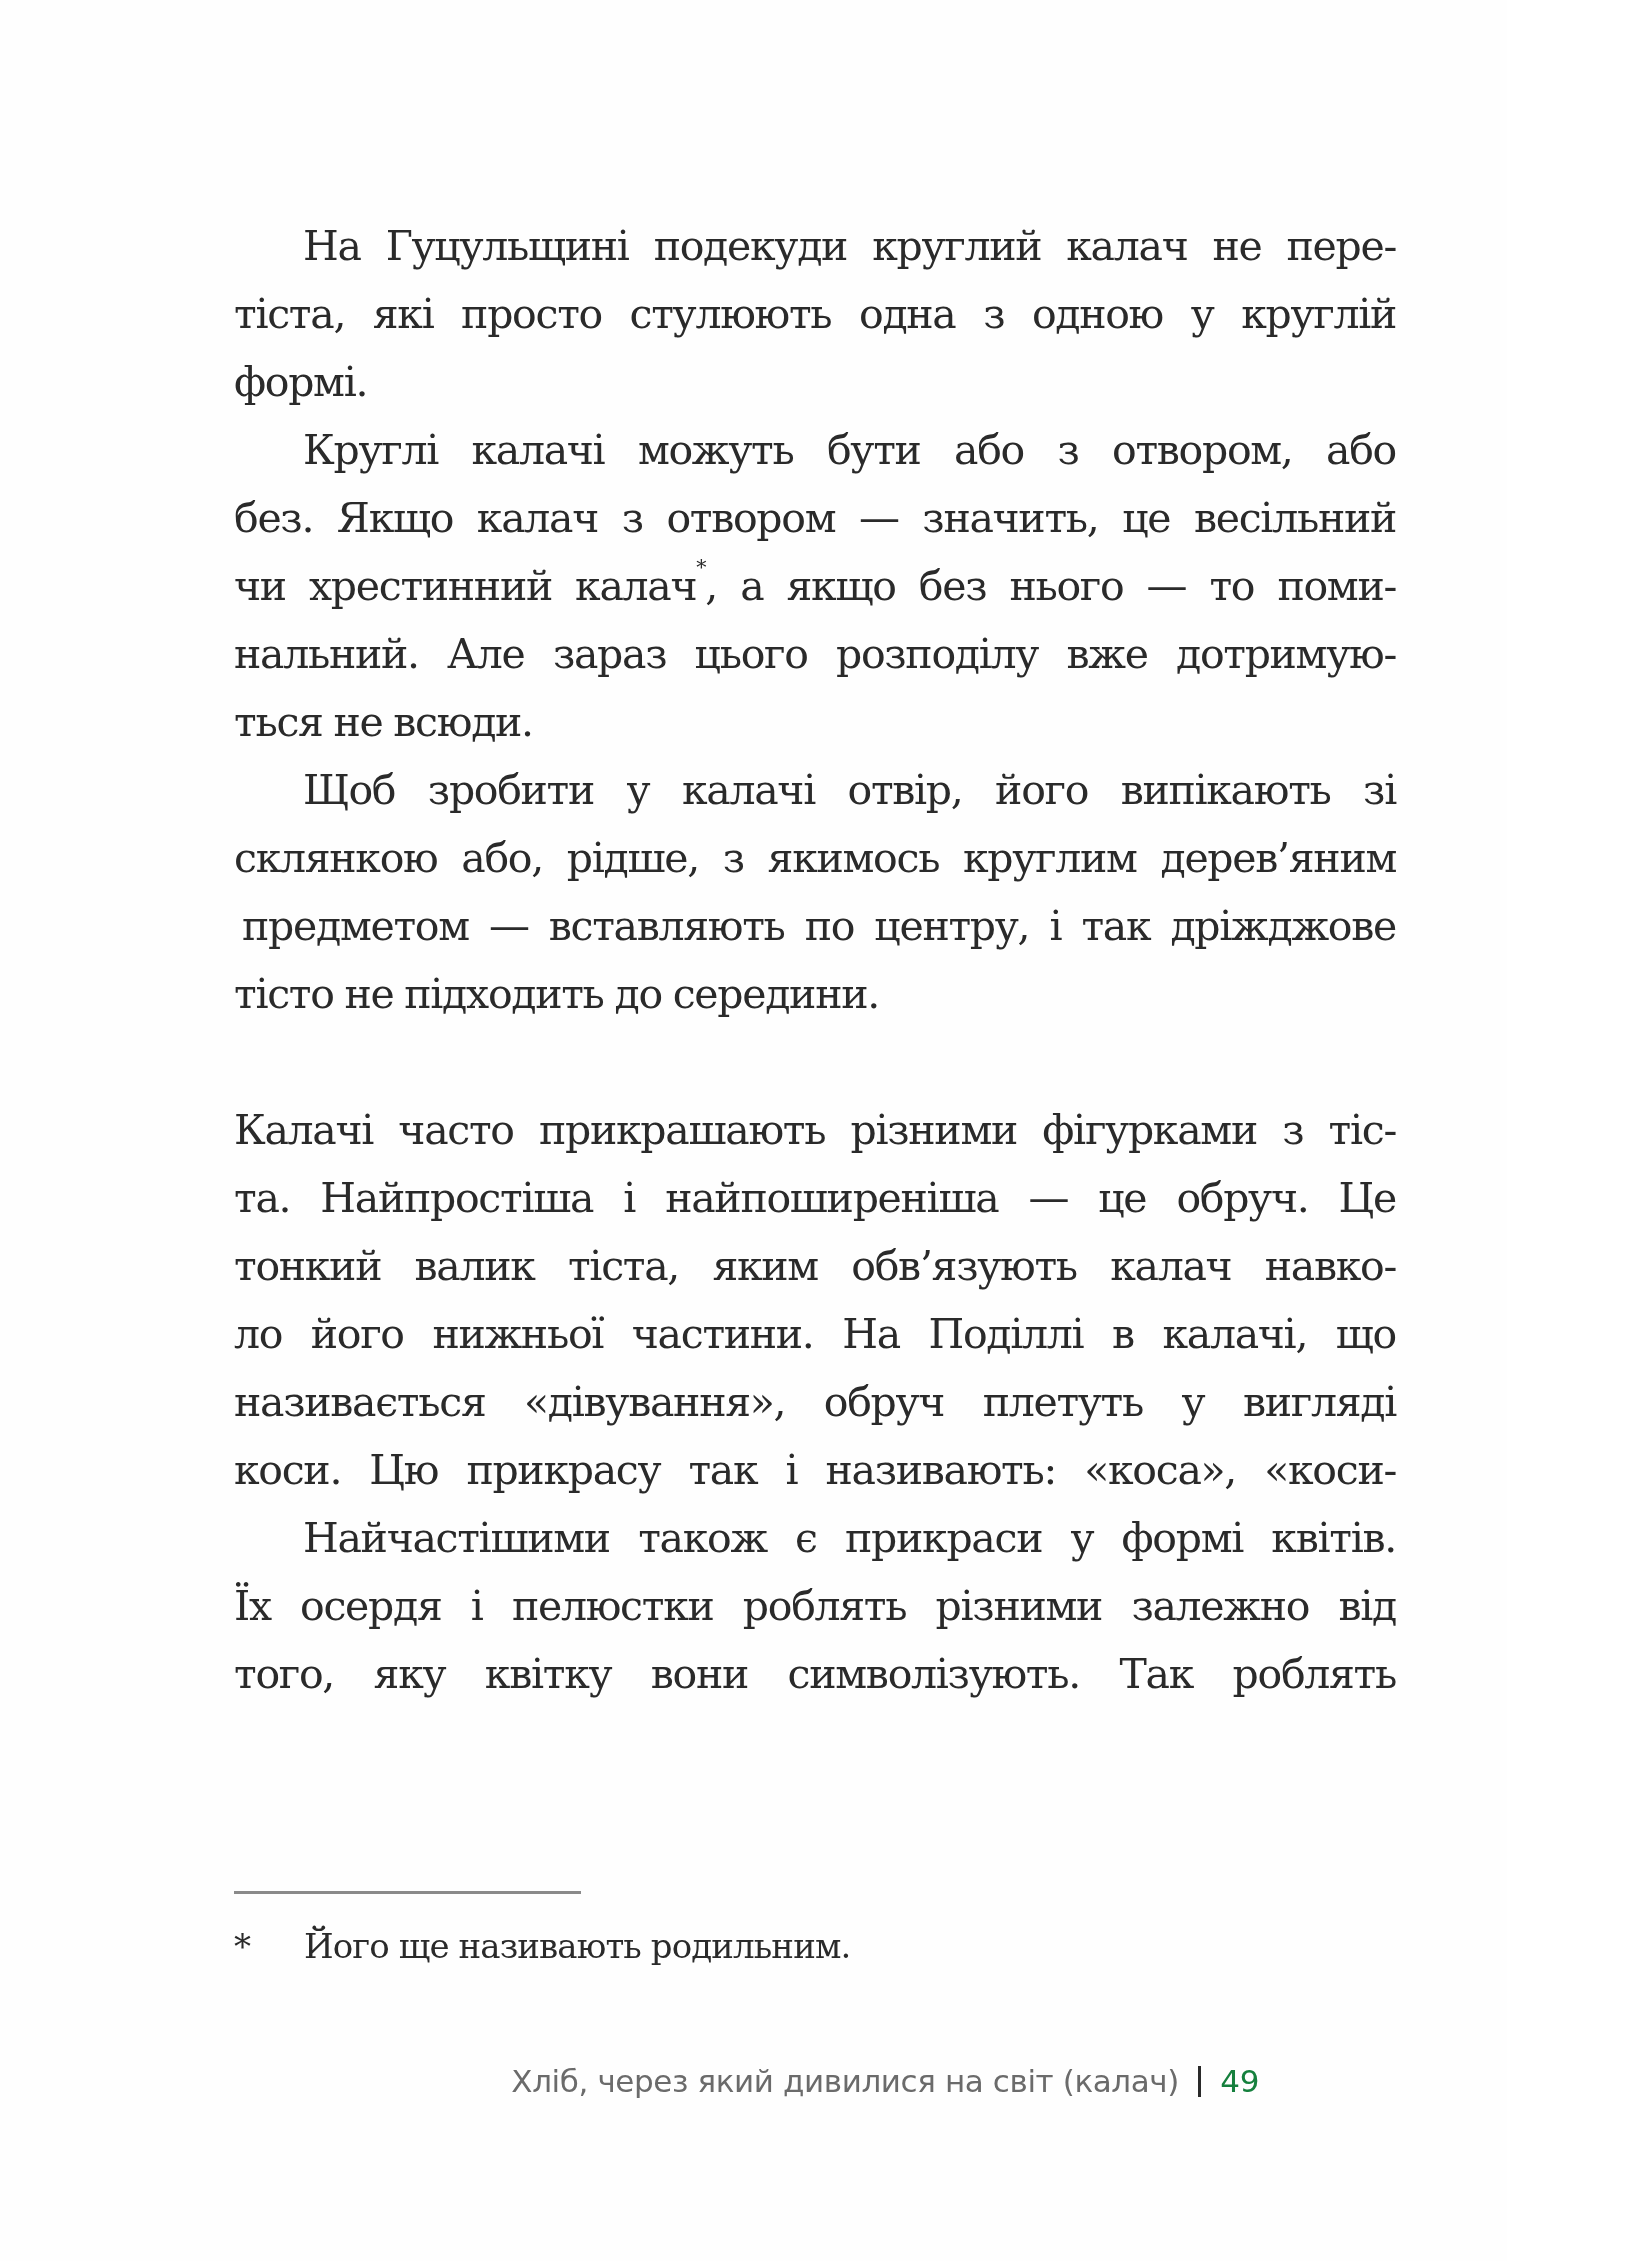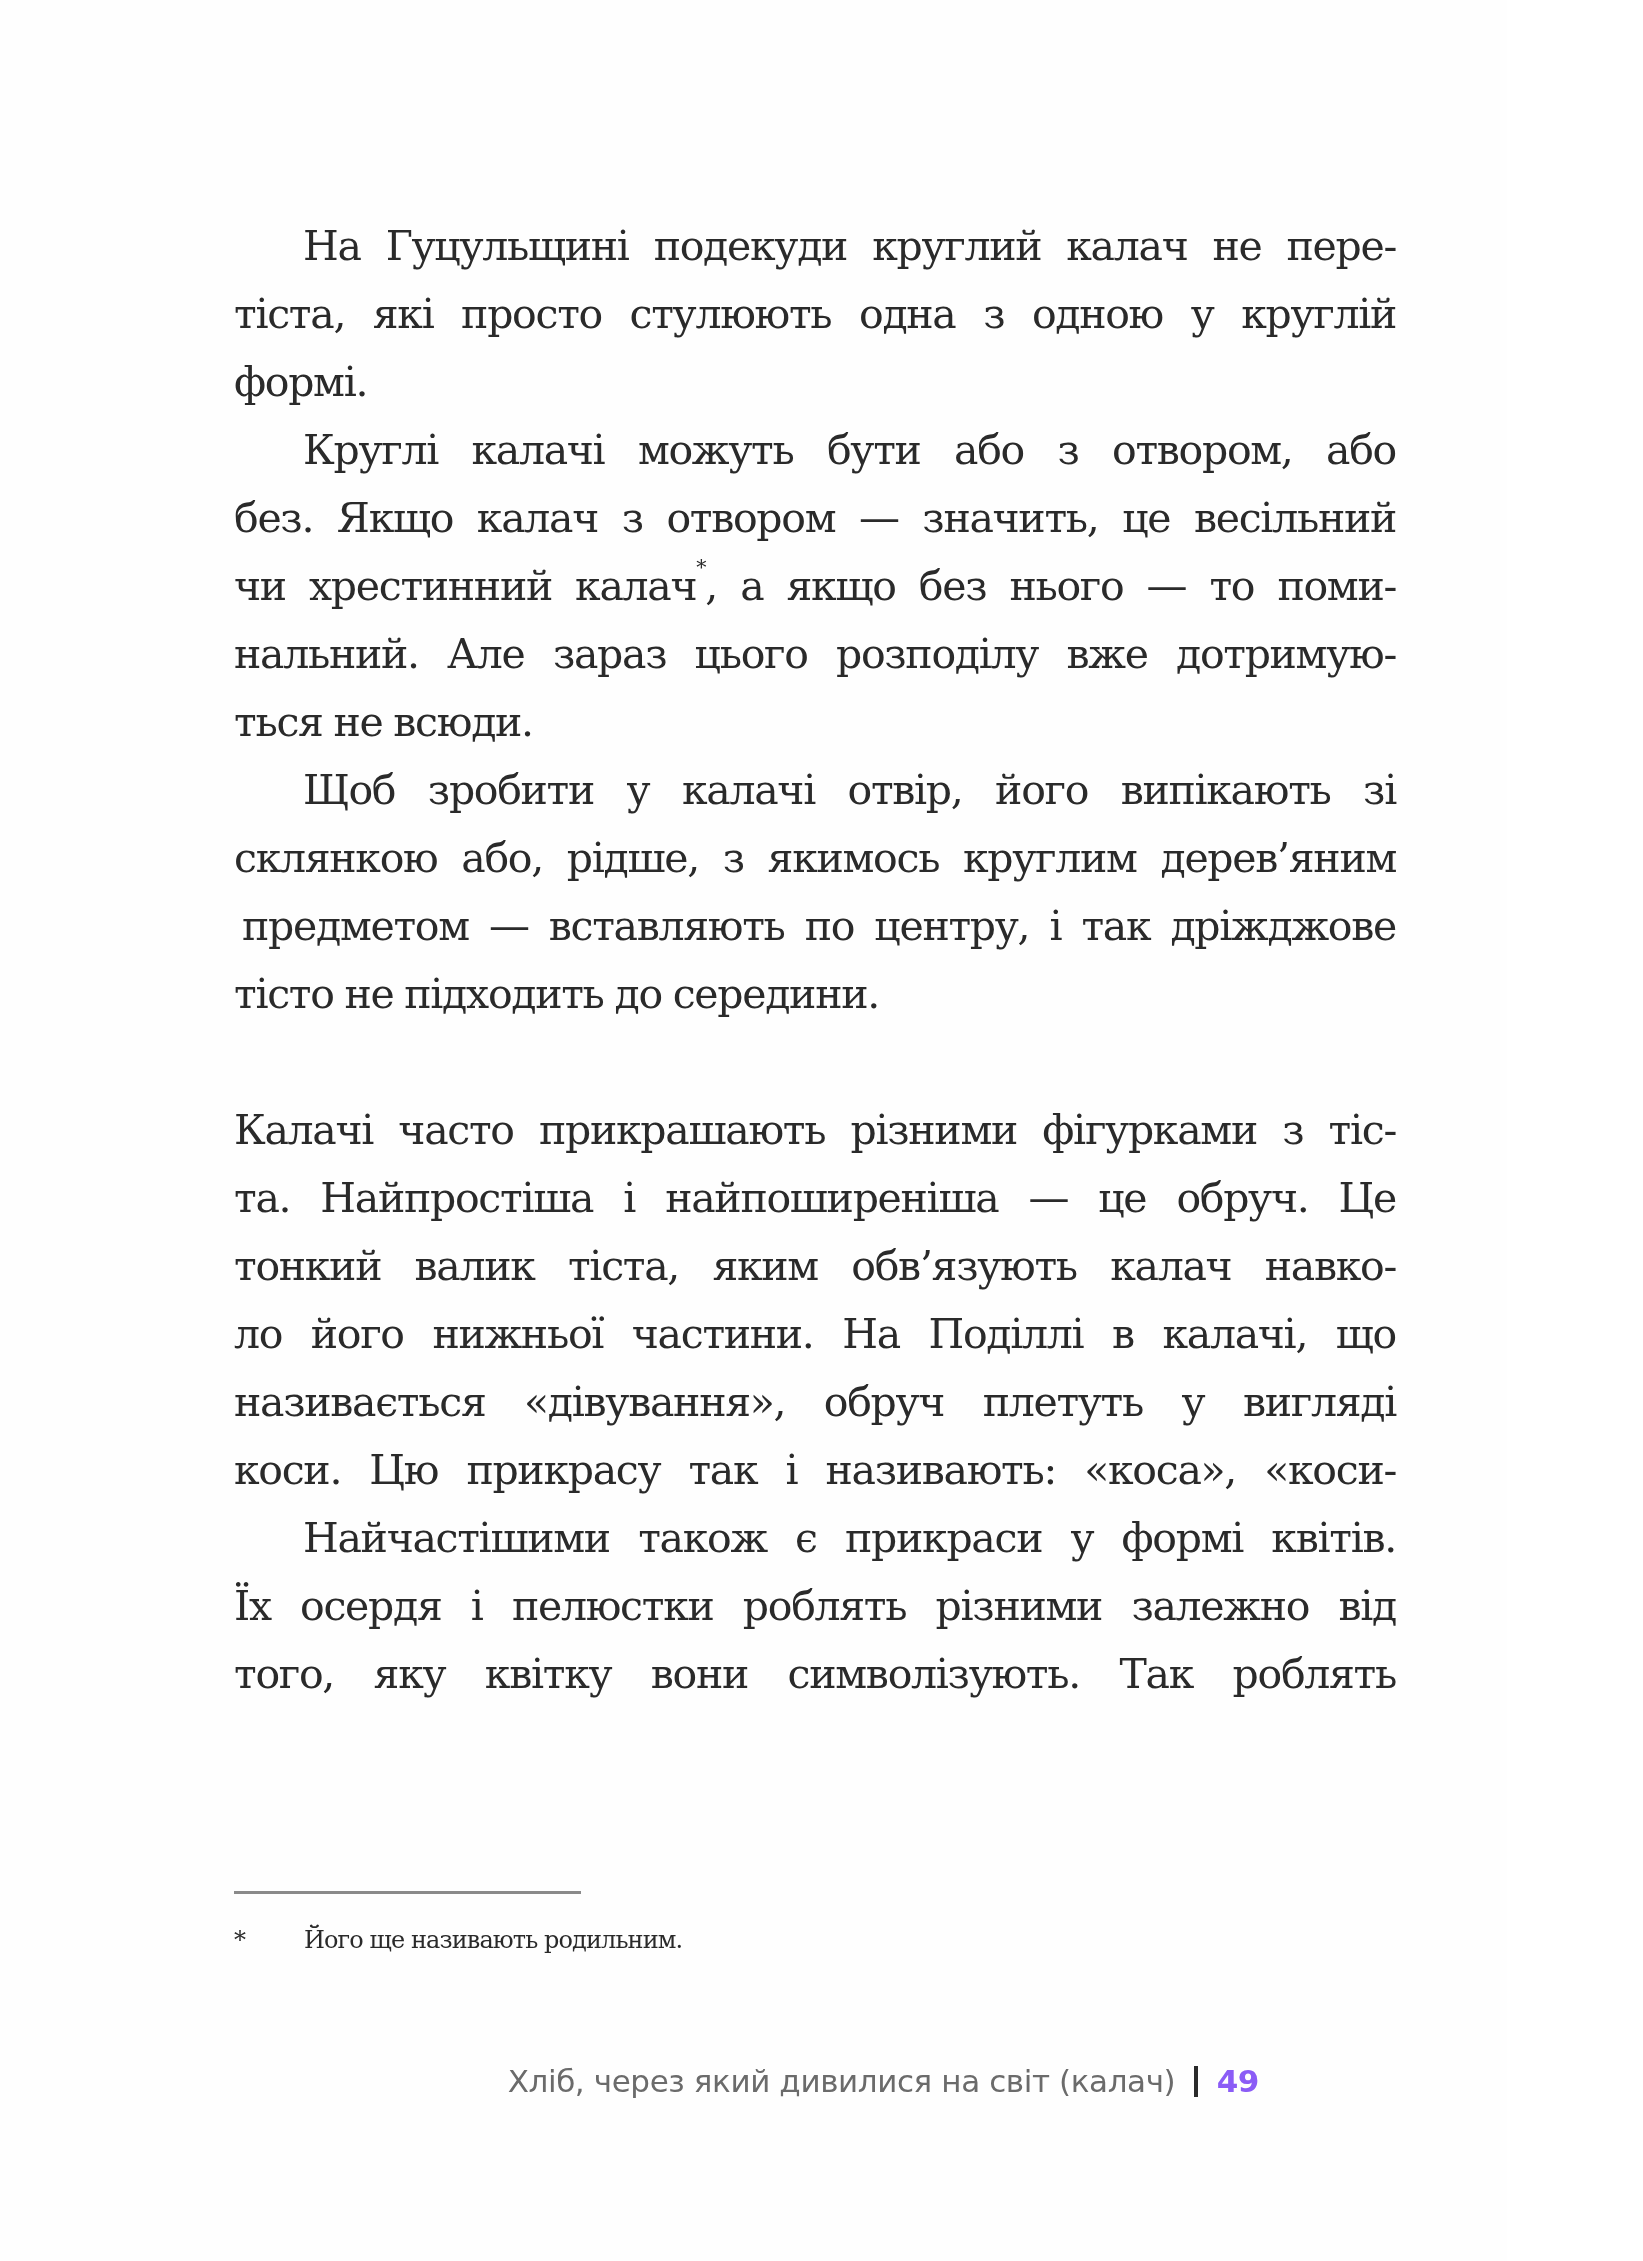--- a/index.html
+++ b/index.html
@@ -15,30 +15,30 @@
   .p { margin:0; text-align:justify; text-align-last:left; hyphens:manual; }
   .section-gap { height:68px; }
   .line { display:block; white-space:nowrap; text-align:justify; text-align-last:justify; }
   .line.last { text-align-last:left; }
   .line.indent { padding-left:69px; }
   sup.fn { font-size:20.5px; vertical-align:top; line-height:1; position:relative; top:5.1px; }
   .fn-rule { position:absolute; left:234px; top:1891px; width:347px; height:2.6px; background:#8a8a8a; }
   .footnote {
     position:absolute; left:234px; top:1926px;
     font-family:"DejaVu Serif", "Liberation Serif", serif;
-    font-size:24px; color:#2a2a2a; letter-spacing:-0.9px; white-space:nowrap;
+    font-size:34px; color:#2a2a2a; letter-spacing:-0.9px; white-space:nowrap;
   }
   .footnote .mark { display:inline-block; width:70px; }
   .running-footer {
     position:absolute; right:248px; top:2063px;
     font-family:"DejaVu Sans", "Liberation Sans", sans-serif;
     font-size:31px; color:#6b6b6b; white-space:nowrap; letter-spacing:-0.4px;
   }
   .running-footer .sep { display:inline-block; width:3.4px; height:31px; background:#2a2a2a; margin:0 19px; vertical-align:-5.1px; }
-  .running-footer .pnum { color:#8b5cf6; font-weight:bold; }
+  .running-footer .pnum { color:#15803d; font-weight:normal; }
 </style>
 </head>
 <body>
 
 <div class="page">
   <div class="body-text">
 
     <div class="p">
       <span class="line indent" style="display: block;">На Гуцульщині подекуди круглий калач не пере-</span>
       <span class="line" style="display: block;">тіста, які просто стулюють одна з одною у круглій</span>

